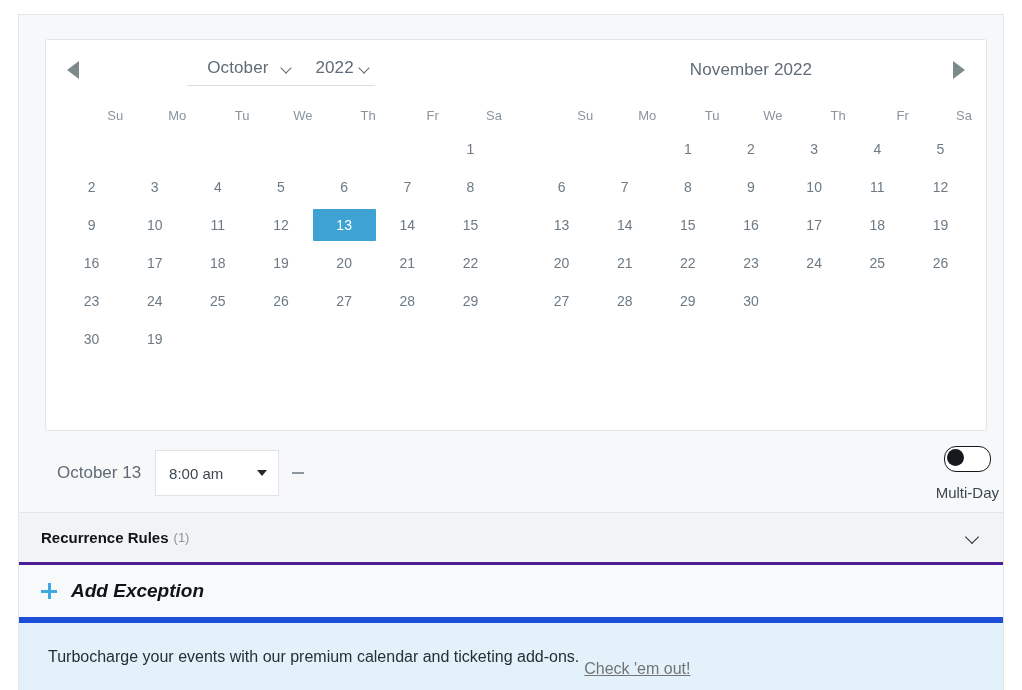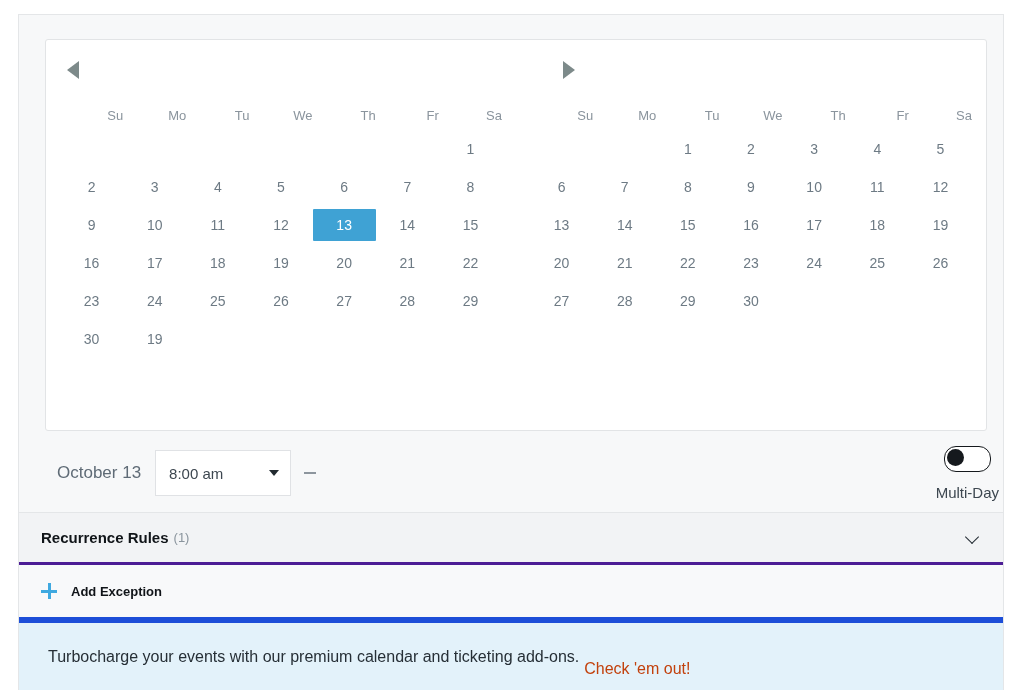--- a/index.html
+++ b/index.html
@@ -164,21 +164,21 @@
     display: flex;
     align-items: center;
   }
   .date-label {
     font-size: 17px;
     color: #5f6b76;
     margin-right: 14px;
     white-space: nowrap;
   }
   .time-select {
-    width: 136px;
+    width: 124px;
     height: 46px;
     background: #ffffff;
     border: 1px solid #e0e2e5;
     box-sizing: border-box;
     display: flex;
     align-items: center;
     justify-content: space-between;
     padding: 0 11px 0 13px;
     cursor: pointer;
   }
@@ -298,23 +298,24 @@
     flex: 0 0 auto;
   }
   .plus-icon::before, .plus-icon::after {
     content: "";
     position: absolute;
     background: #3fa9e0;
   }
   .plus-icon::before { left: 0; top: 6.5px; width: 16px; height: 3px; }
   .plus-icon::after  { top: 0; left: 6.5px; height: 16px; width: 3px; }
   .add-exception-label {
-    font-size: 13px;
+    font-size: 19px;
     font-weight: bold;
     color: #101418;
+    font-style: italic;
   }
 
   
   .promo-banner {
     position: absolute;
     left: 0;
     top: 602px;
     width: 100%;
     height: 74px;
     background: #e3f2fa;
@@ -323,38 +324,49 @@
     display: flex;
     align-items: center;
     padding-left: 29px;
   }
   .promo-text {
     font-size: 16px;
     color: #262f36;
   }
   .promo-link {
     font-size: 16px;
-    color: #c2410c;
+    color: #737373;
+    text-decoration: underline;
     margin-left: 5px;
     cursor: pointer;
     margin-top: 23px;
   }
 </style>
 </head>
 <body>
 
 <div class="event-datetime-panel">
 
   <div class="calendar-card">
     <div class="calendars">
 
       <div class="calendar">
         <div class="cal-header">
           <div class="nav-arrow prev">
             <span class="tri"></span>
+          </div>
+          <div class="header-center">
+            <div class="select-wrap month">
+              <span class="sel-text">October</span>
+              <span class="chev"></span>
+            </div>
+            <div class="select-wrap year">
+              <span class="sel-text">2022</span>
+              <span class="chev"></span>
+            </div>
           </div>
           <div class="nav-arrow" style="visibility:hidden"></div>
         </div>
 
         <div class="weekdays">
           <div class="weekday">Su</div>
           <div class="weekday">Mo</div>
           <div class="weekday">Tu</div>
           <div class="weekday">We</div>
           <div class="weekday">Th</div>
@@ -416,20 +428,23 @@
               <div class="day empty"></div>
               <div class="day empty"></div>
               <div class="day empty"></div>
             </div>
           </div>
       </div>
 
       <div class="calendar">
         <div class="cal-header">
           <div class="nav-arrow" style="visibility:hidden"></div>
+          <div class="header-center">
+            <span class="static-title">November 2022</span>
+          </div>
           <div class="nav-arrow next">
             <span class="tri"></span>
           </div>
         </div>
 
         <div class="weekdays">
           <div class="weekday">Su</div>
           <div class="weekday">Mo</div>
           <div class="weekday">Tu</div>
           <div class="weekday">We</div>

